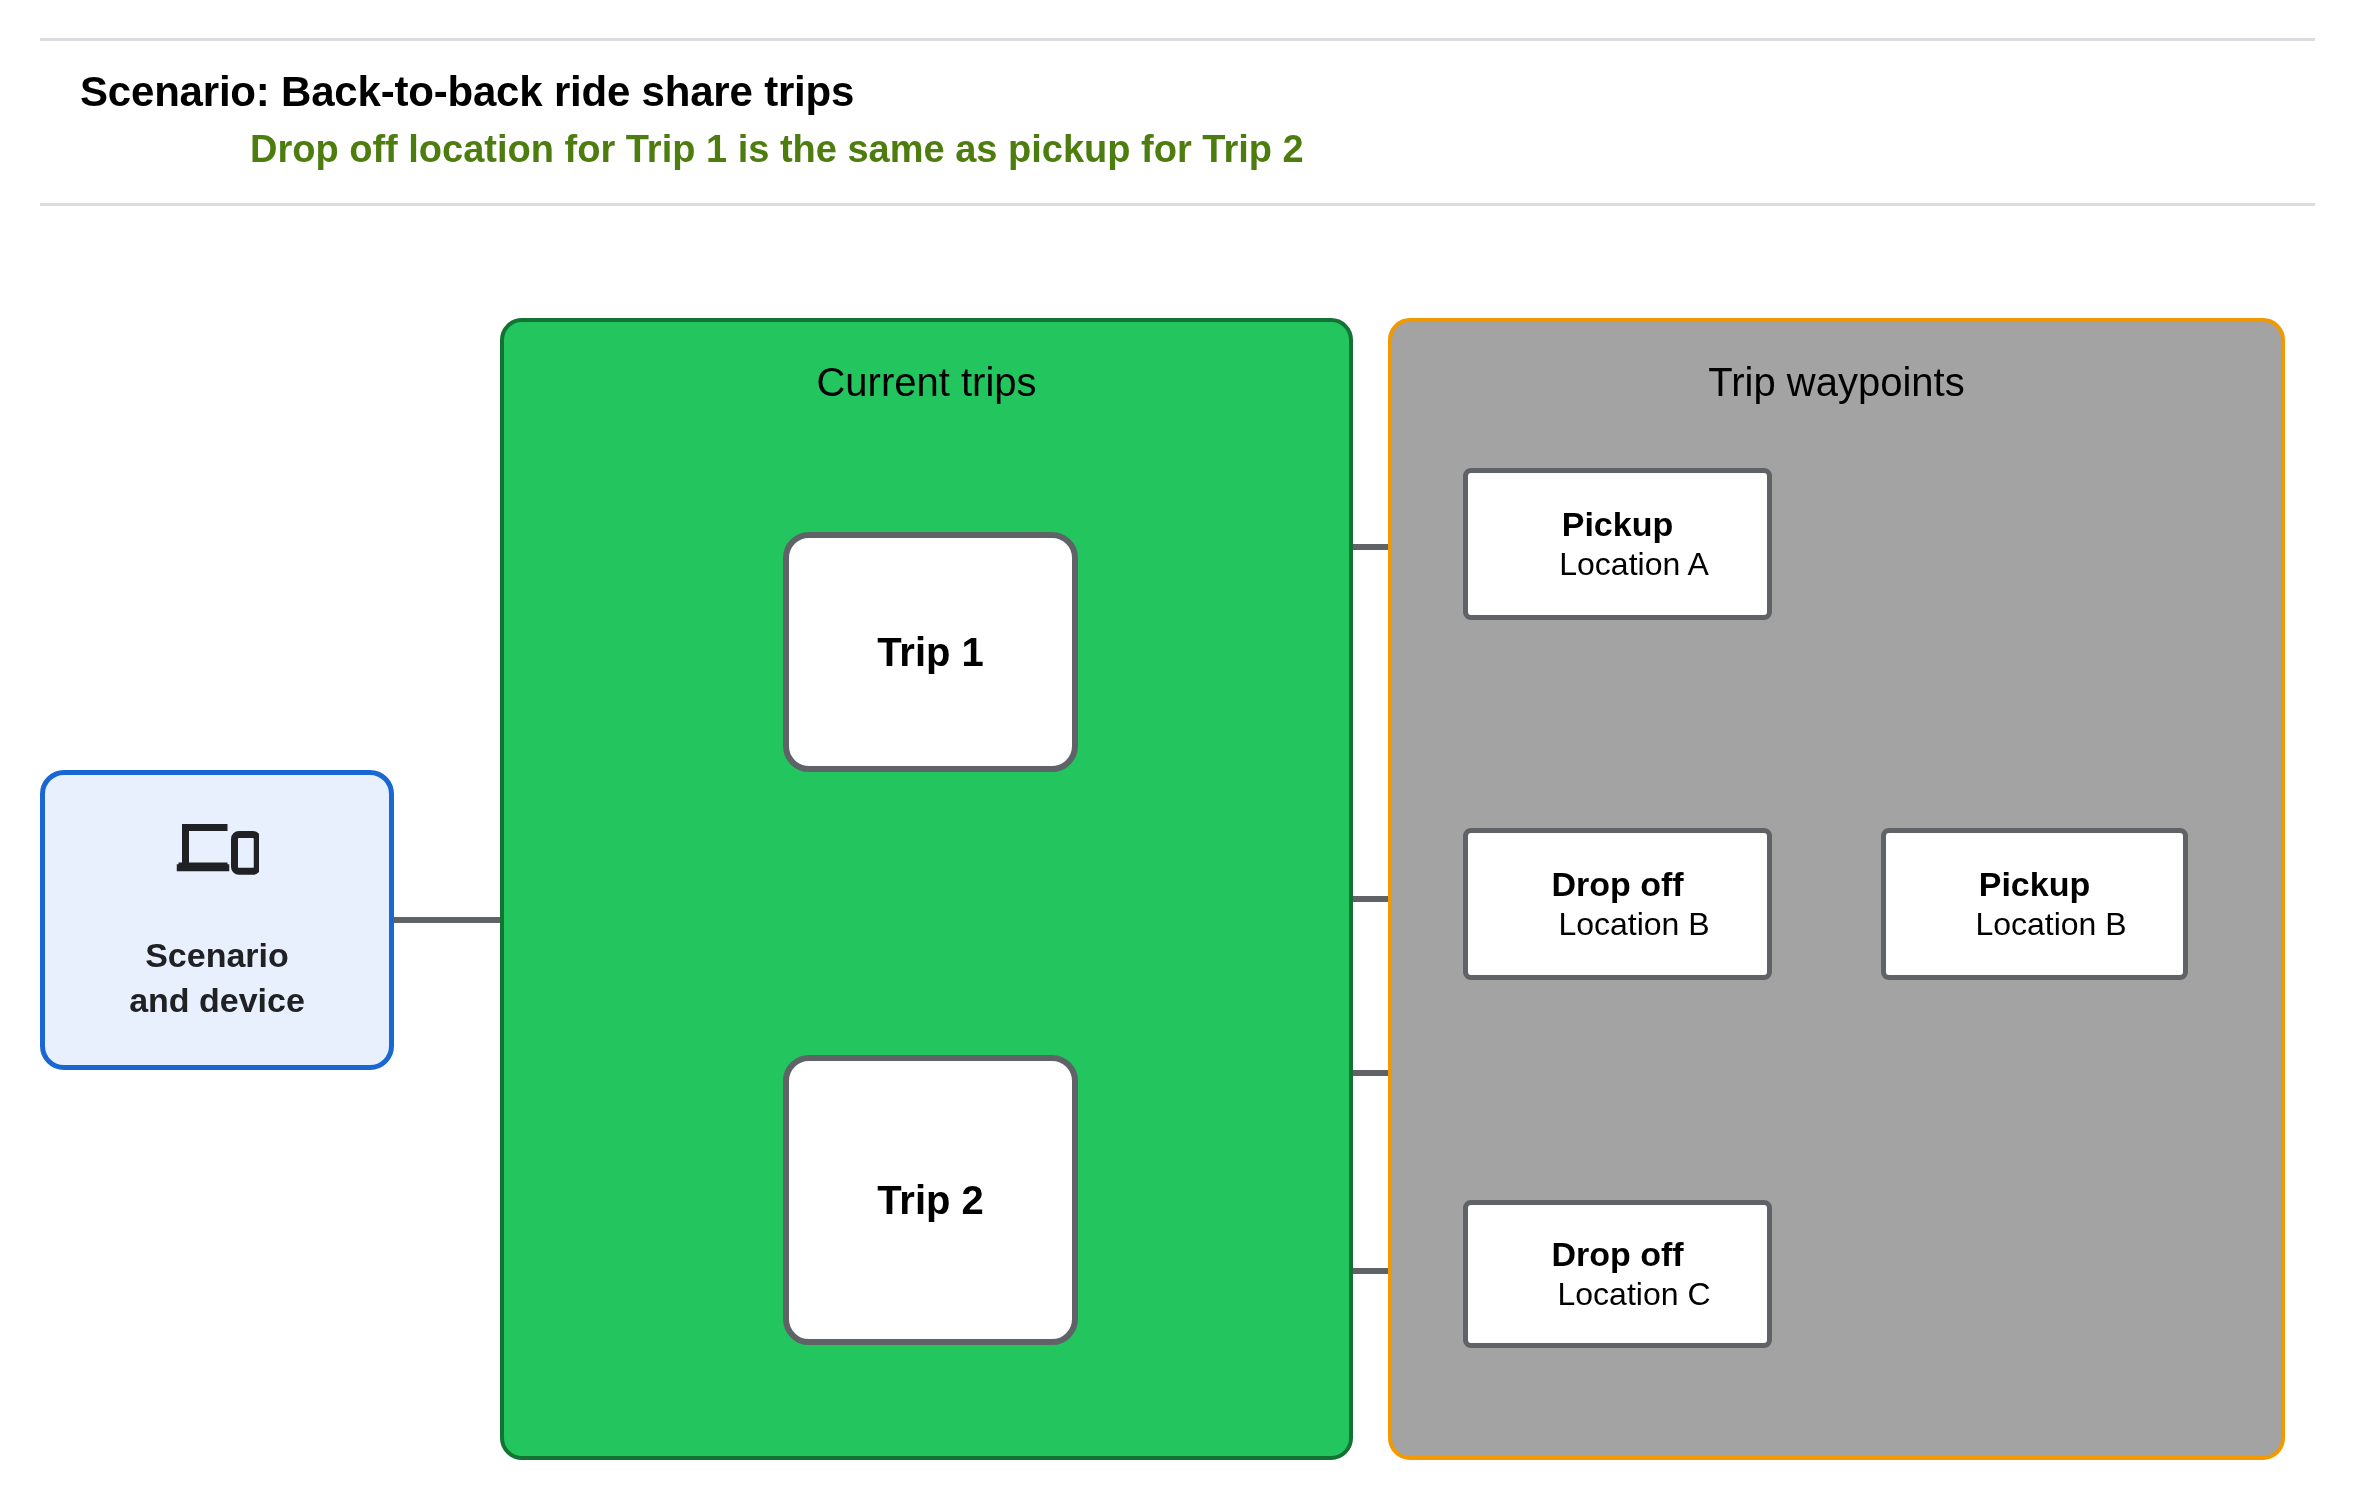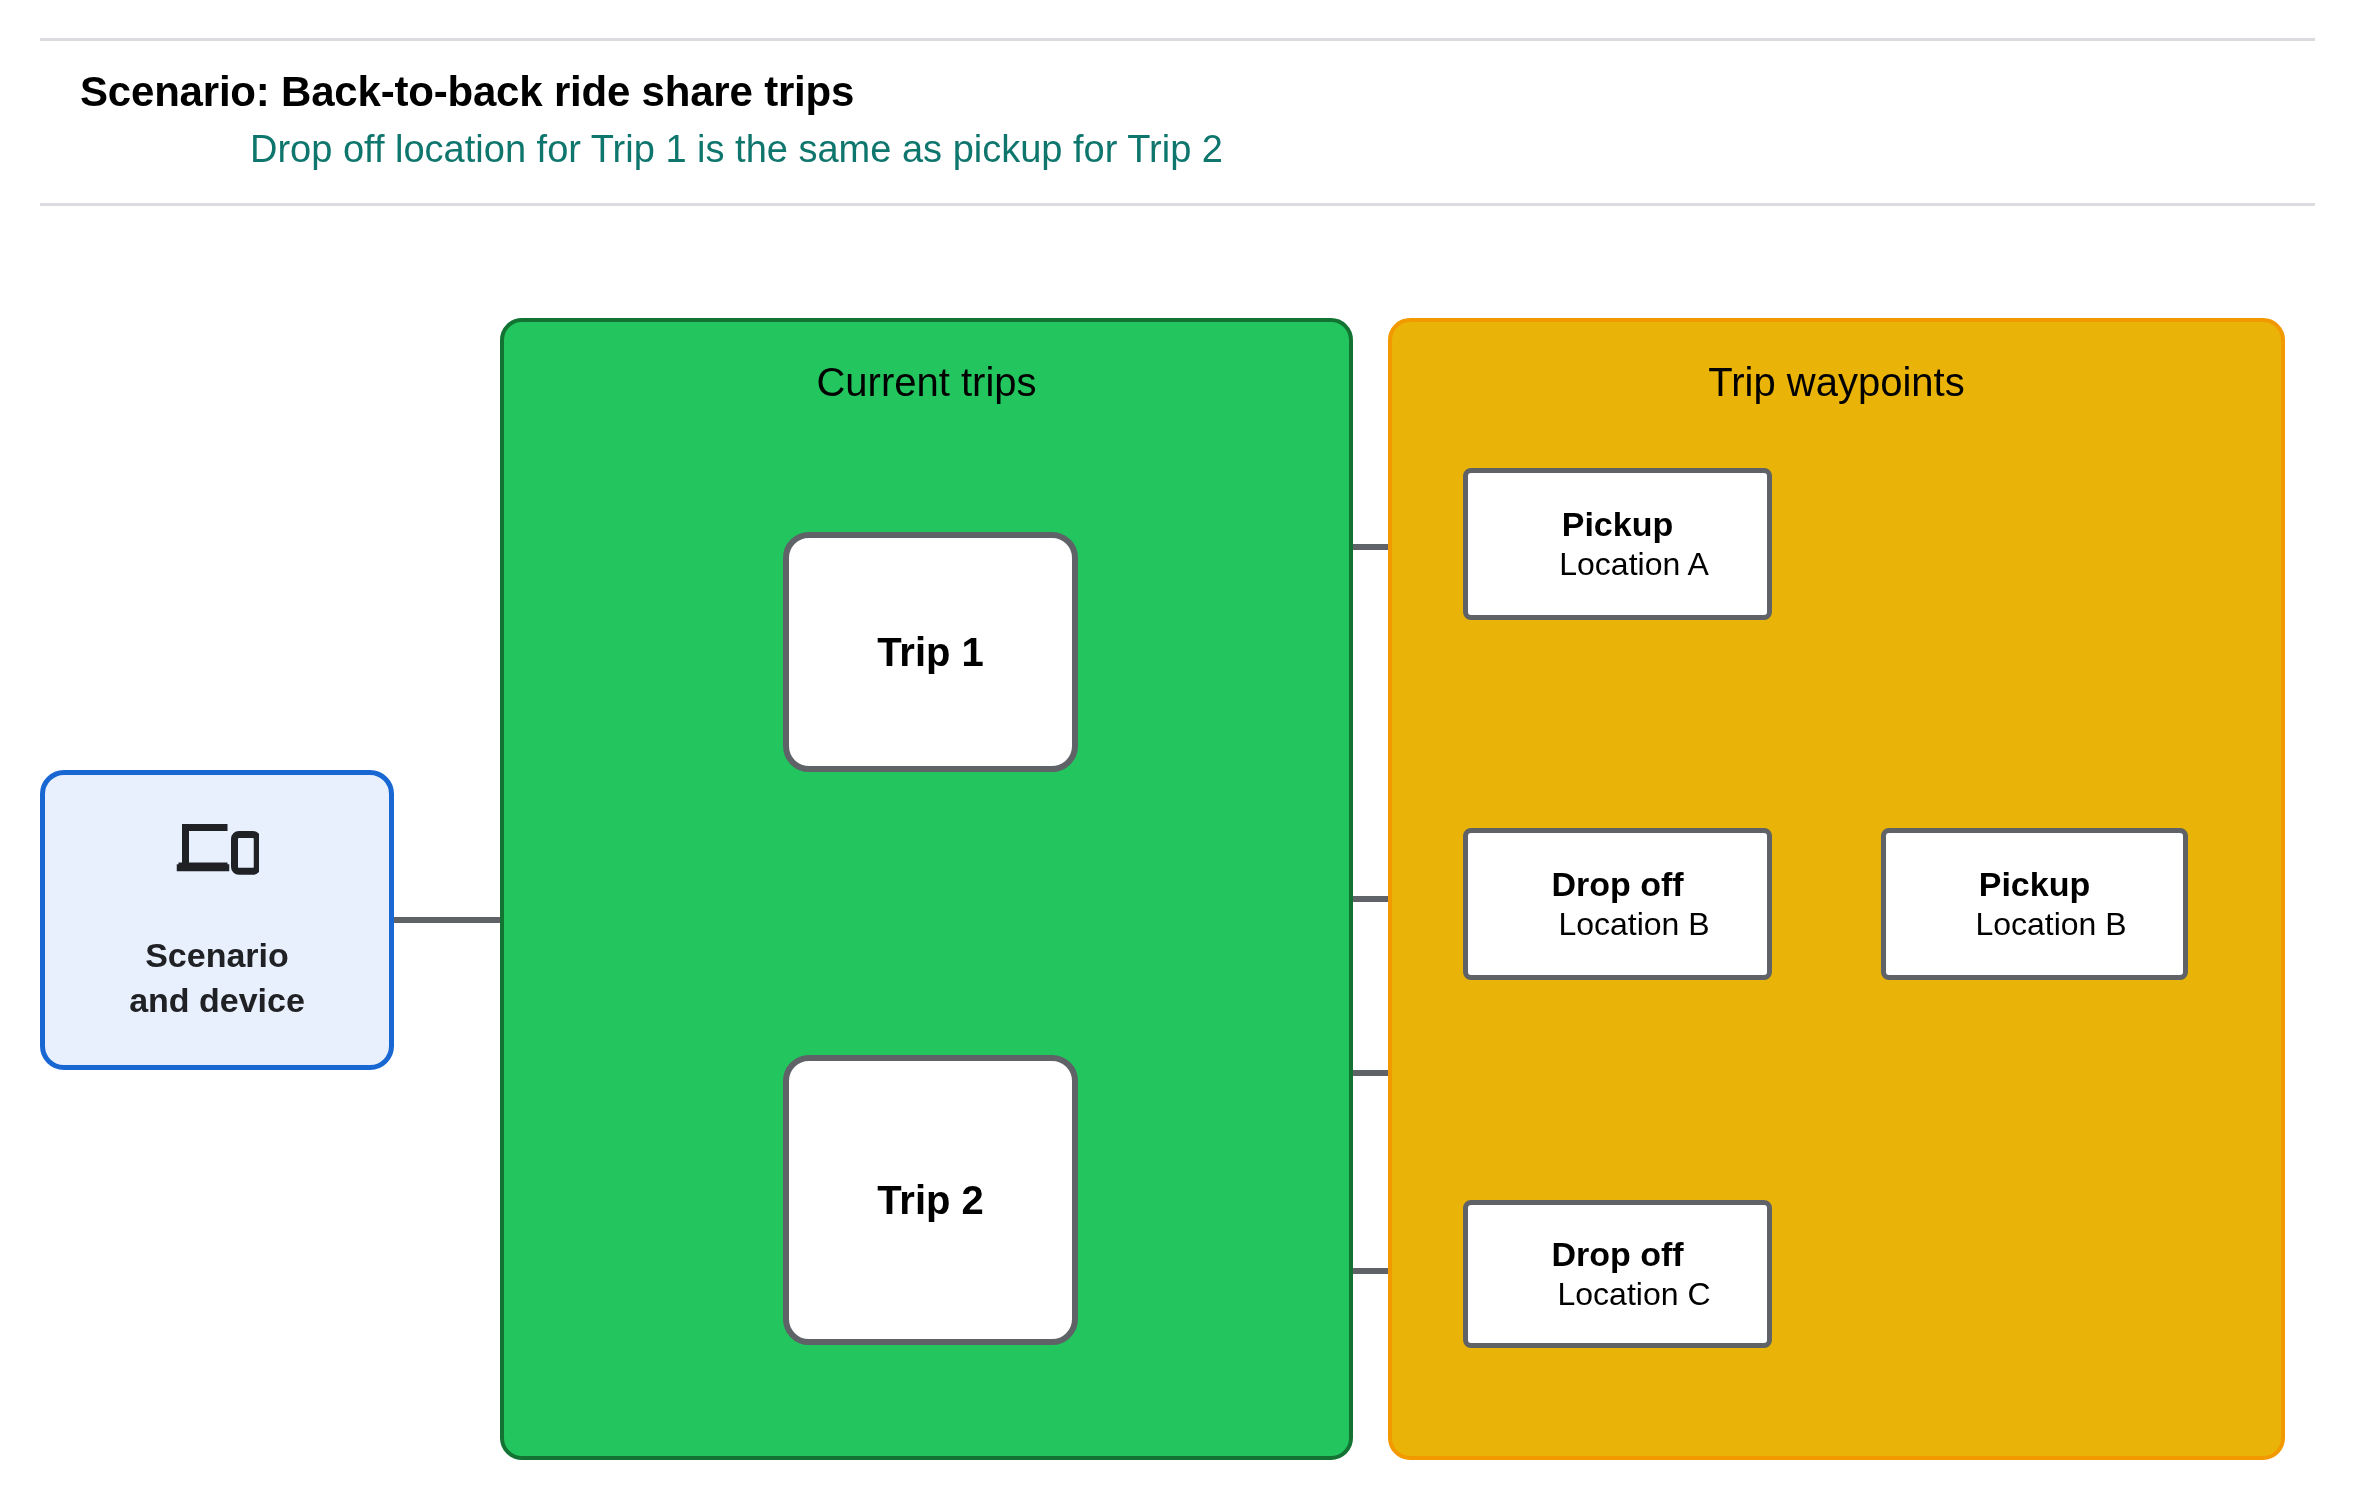--- a/index.html
+++ b/index.html
@@ -6,28 +6,28 @@
   body{width:2357px;height:1497px;position:relative;overflow:hidden;
        font-family:"Liberation Sans","DejaVu Sans",sans-serif;color:#202124;}
 
   .abs{position:absolute;}
 
   
   #header-rule-top{left:40px;top:38px;width:2275px;height:3px;background:#dadce0;}
   #header-rule-bottom{left:40px;top:203px;width:2275px;height:3px;background:#dadce0;}
   #scenario-title{left:44px;top:68px;font-size:42px;font-weight:700;letter-spacing:-0.2px;
                   color:#000;white-space:nowrap;margin-left:36px;}
-  #scenario-subtitle{left:250px;top:128px;font-size:38px;font-weight:400;color:#0f766e;white-space:nowrap;}
+  #scenario-subtitle{left:250px;top:128px;font-size:38px;font-weight:700;color:#4d7c0f;white-space:nowrap;}
 
   
   .group{border-radius:22px;box-sizing:border-box;}
   #group-current-trips{left:500px;top:318px;width:853px;height:1142px;
       background:#22c55e;border:4px solid #137333;}
   #group-trip-waypoints{left:1388px;top:318px;width:897px;height:1142px;
-      background:#eab308;border:4px solid #f29900;}
+      background:#a3a3a3;border:4px solid #f29900;}
   .group-title{position:absolute;left:0;right:0;top:38px;text-align:center;
       font-size:40px;font-weight:400;color:#000;}
 
   
   #connector-layer{left:0;top:0;width:2357px;height:1497px;}
   .wire{position:absolute;background:#5f6368;}
   .wire.h{height:6px;}
   .wire.v{width:6px;}
 
   

